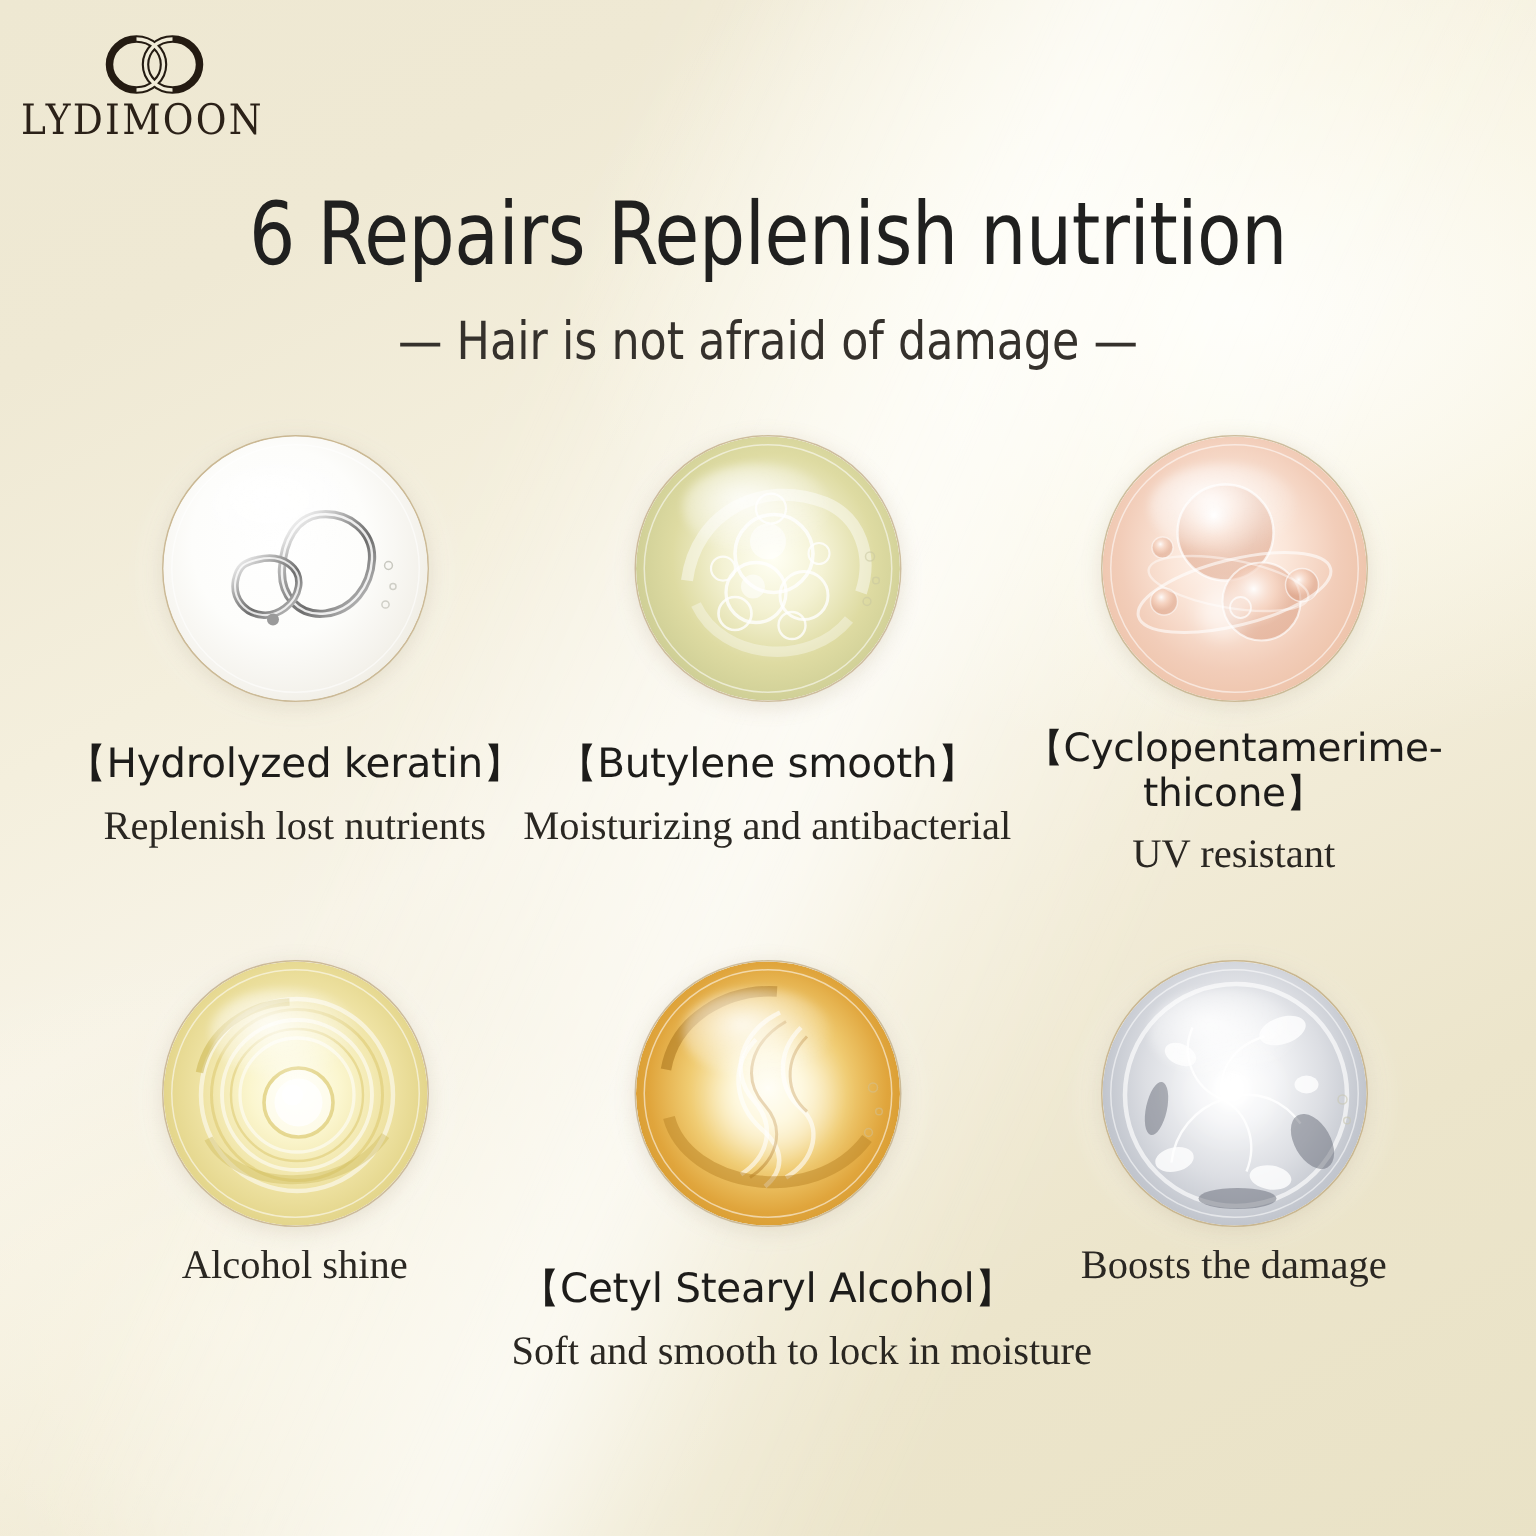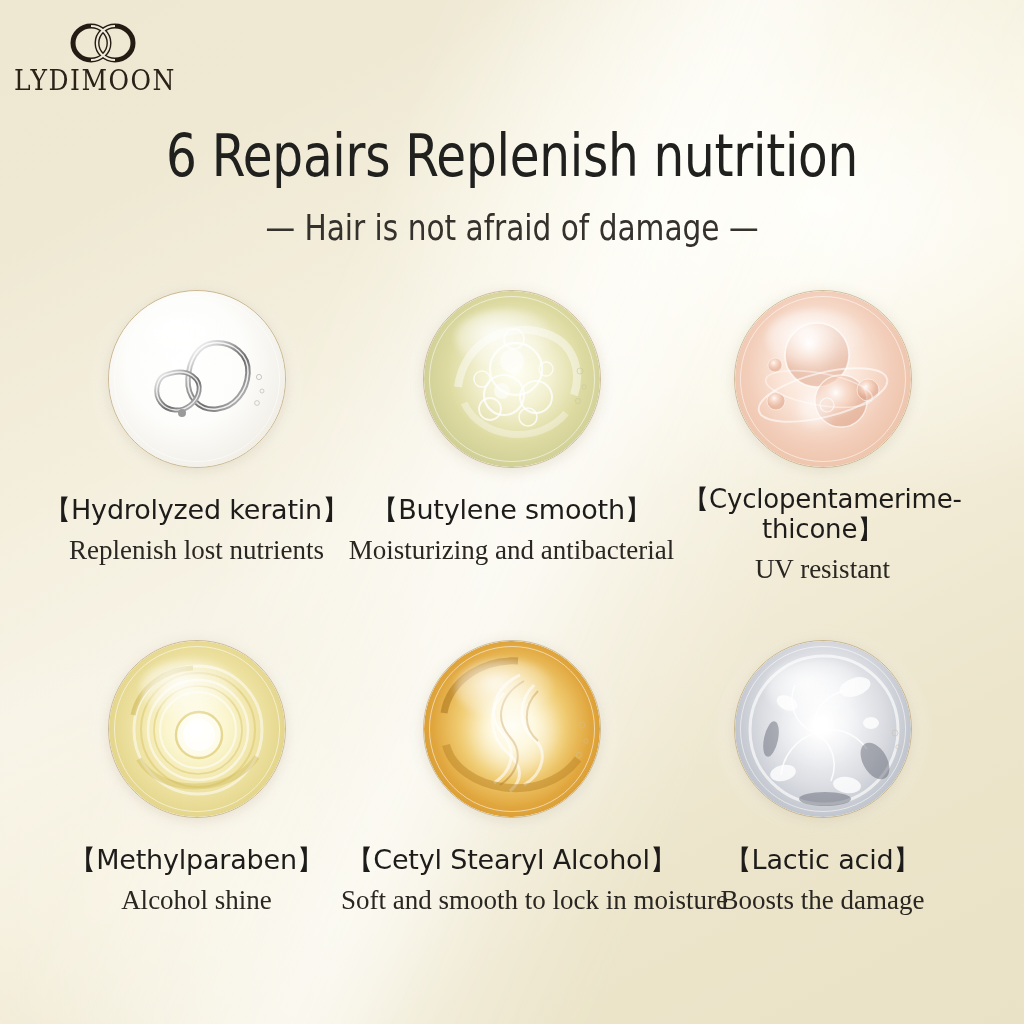--- a/index.html
+++ b/index.html
@@ -373,21 +373,20 @@
               <circle cx="90" cy="94" r="23" fill="rgba(255,255,255,0.5)" stroke="rgba(224,208,126,0.8)" stroke-width="2.4"></circle>
               <circle cx="90" cy="94" r="16" fill="rgba(255,255,255,0.75)"></circle>
               <circle cx="86" cy="89" r="7" fill="#ffffff"></circle>
               <path d="M24 74 C30 46 56 28 84 27" fill="none" stroke="rgba(200,178,72,0.5)" stroke-width="5"></path>
               <path d="M30 118 C48 152 118 158 148 116" fill="none" stroke="rgba(206,186,88,0.4)" stroke-width="6"></path>
             </svg>
             <div class="spec"></div>
             <div class="rim"></div>
           </div>
         </div>
-        <div class="name">【Methylparaben】</div>
         <div class="desc">Alcohol shine</div>
       </div>
 
       <div class="cell c1 wide">
         <div class="swatch-wrap">
           <div class="swatch-glow"></div>
           <div class="swatch">
             <div class="inner" style="background:
               radial-gradient(ellipse at 50% 48%, #fffdf0 0%, #fdf3c8 18%, #f0cc72 42%, #e0a53c 64%, #d79b31 78%, #eec97e 92%, #f8eccb 100%);">
             </div>
@@ -450,19 +449,18 @@
               <circle cx="86" cy="86" r="28" fill="rgba(255,255,255,0.4)" style="filter:blur(12px)"></circle>
               <g fill="none" stroke="rgba(200,198,176,0.6)" stroke-width="1">
                 <circle cx="160" cy="92" r="3"></circle>
                 <circle cx="163" cy="106" r="2.2"></circle>
               </g>
             </svg>
             <div class="spec"></div>
             <div class="rim"></div>
           </div>
         </div>
-        <div class="name">【Lactic acid】</div>
         <div class="desc">Boosts the damage</div>
       </div>
 
     </div>
   </div>
 </div>
 
 </body></html>

